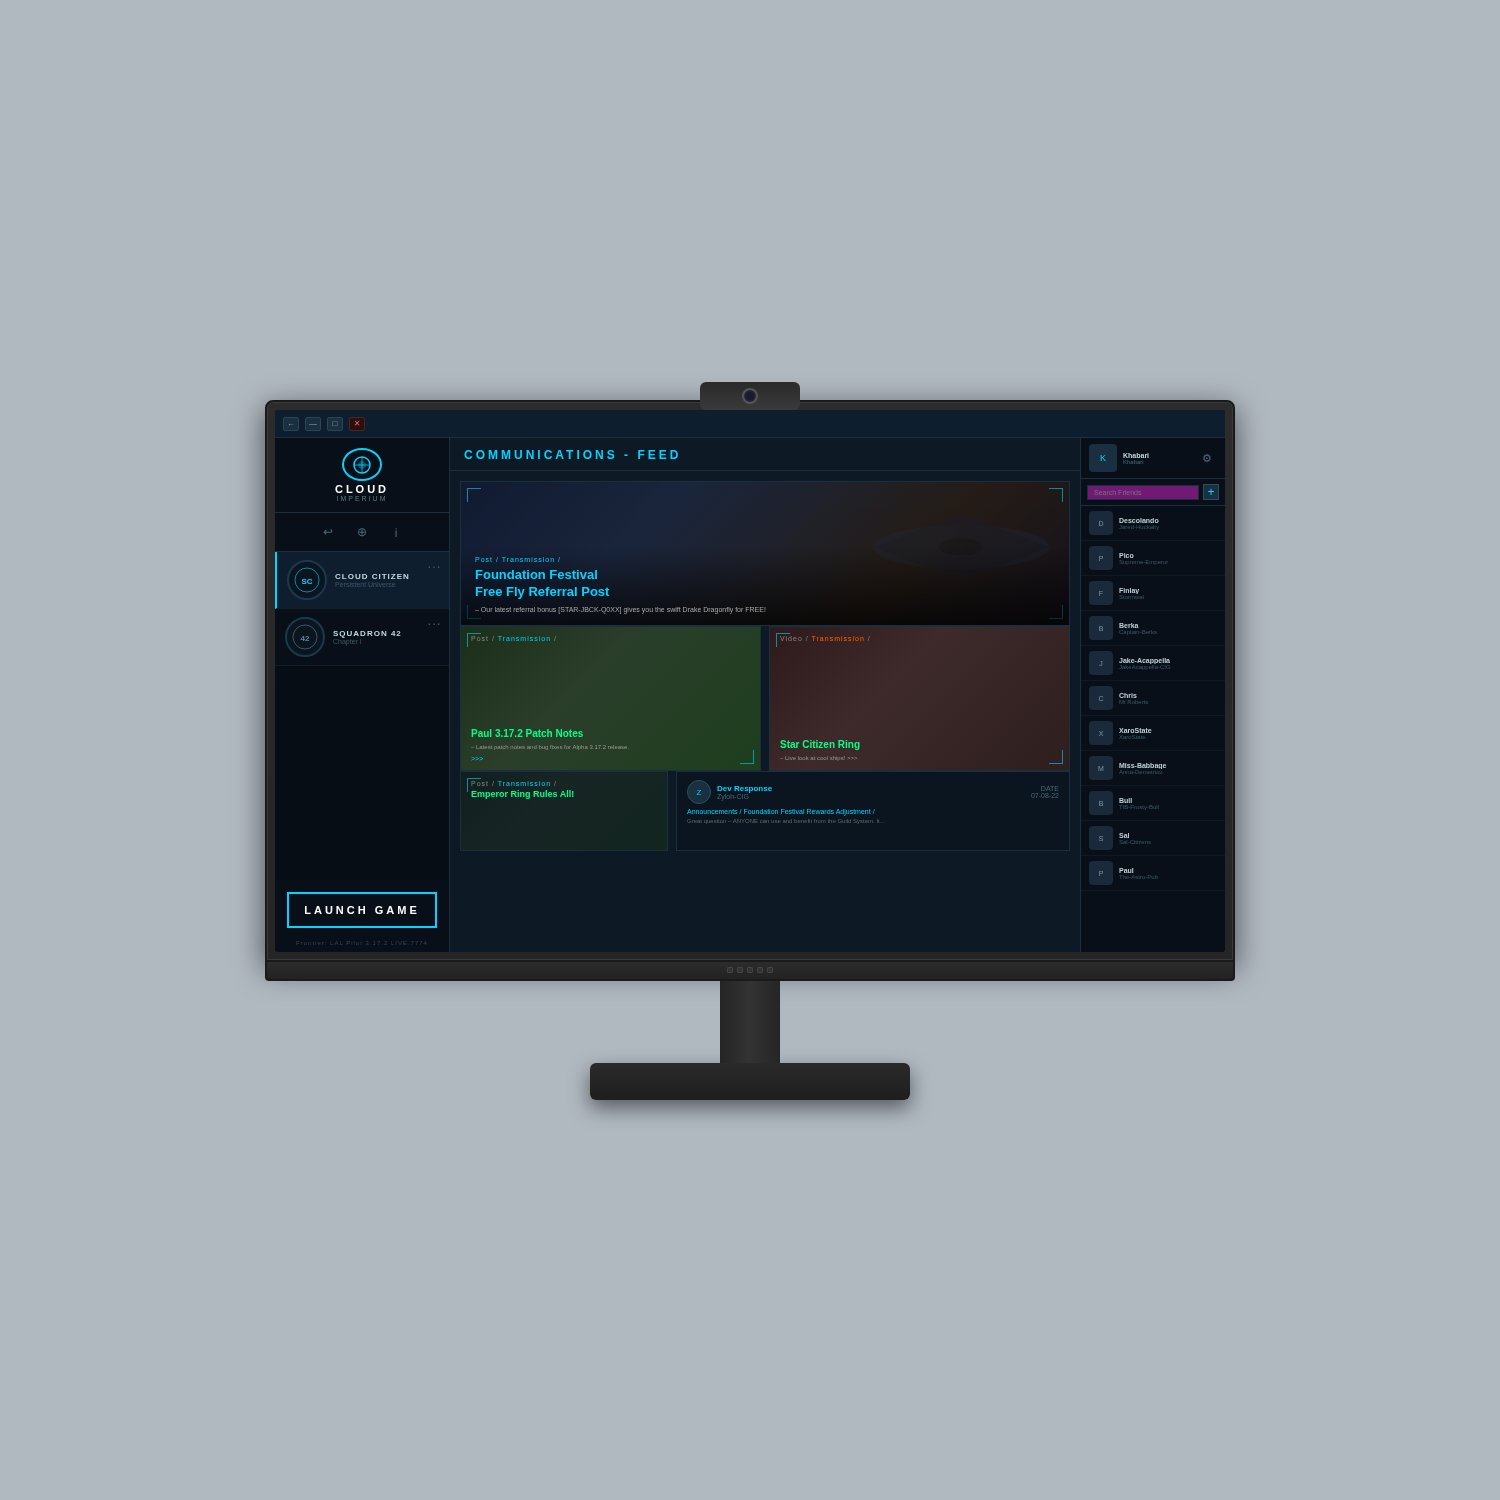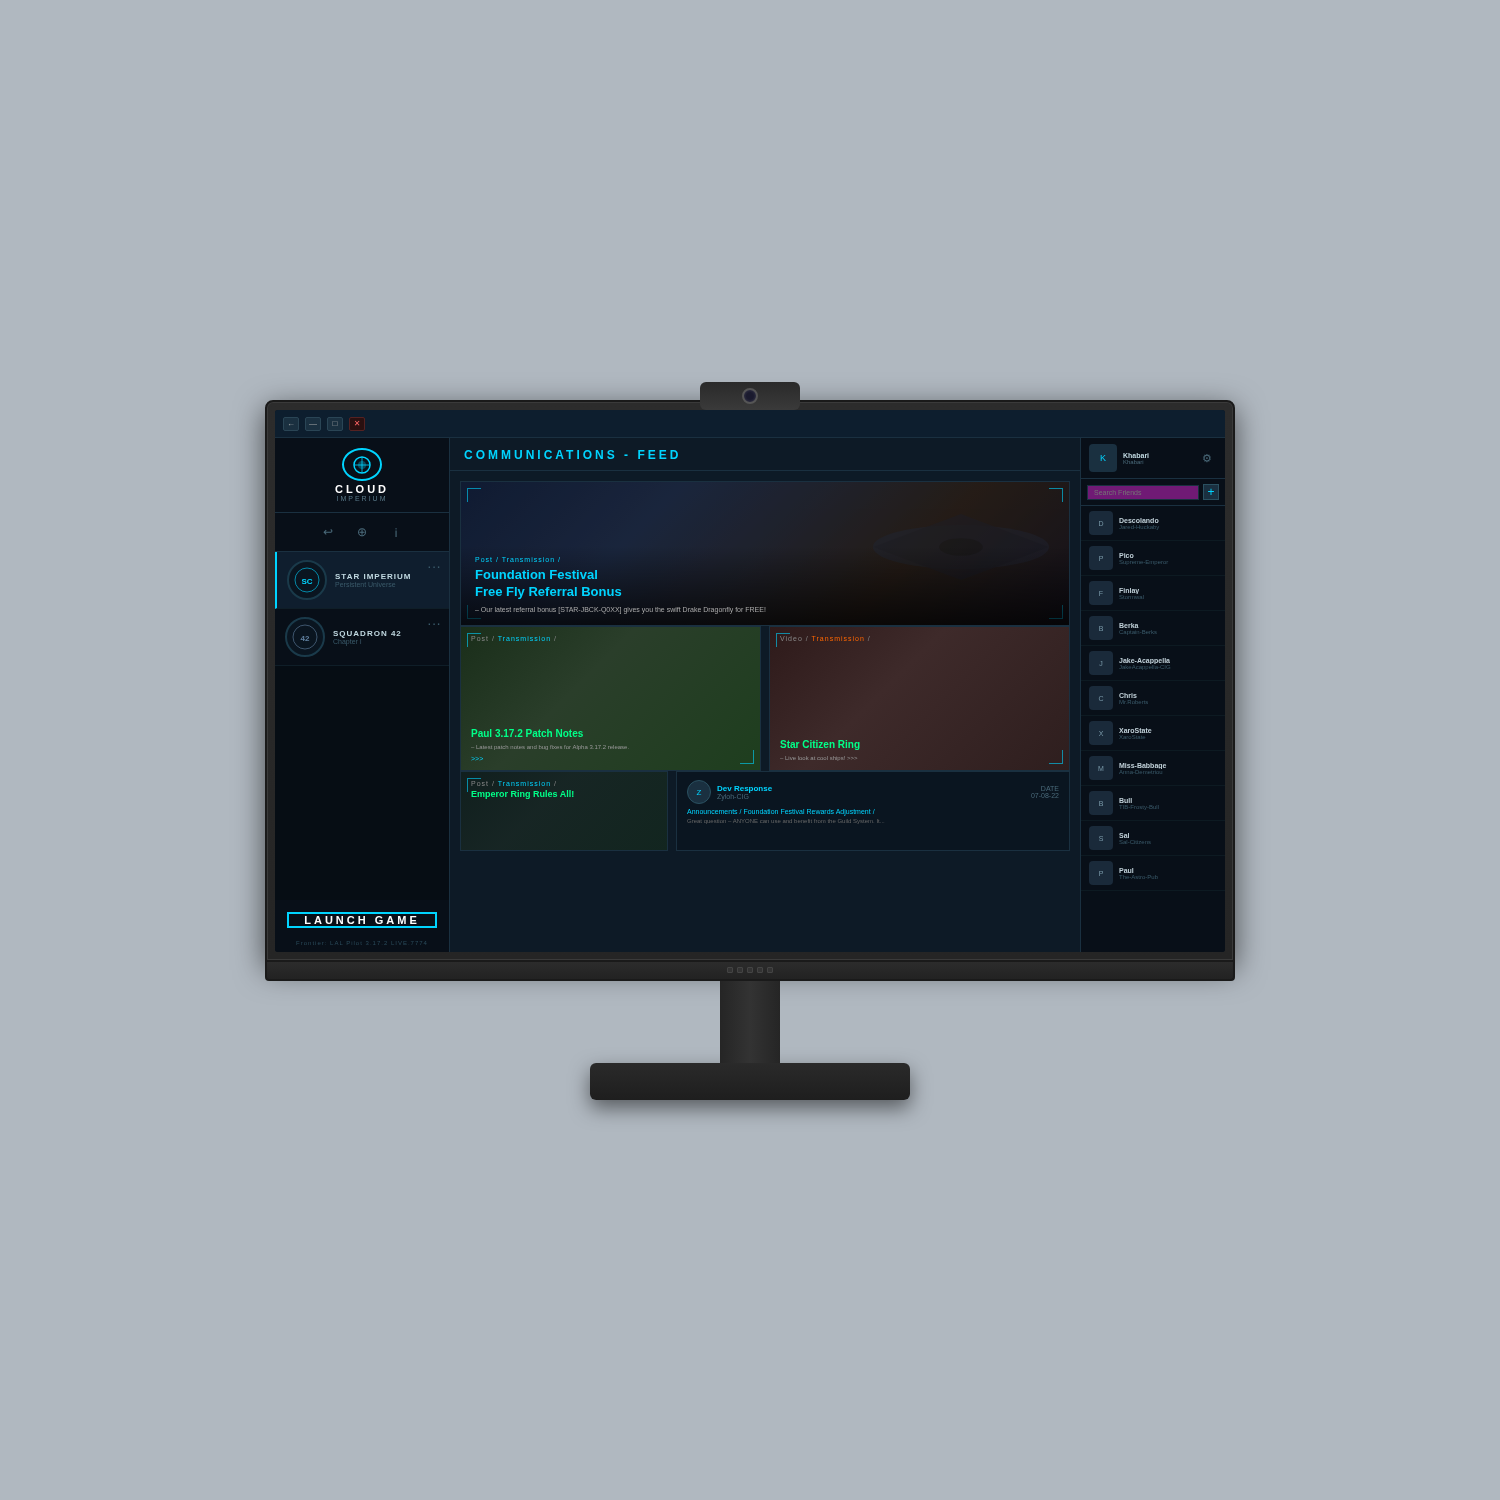--- a/index.html
+++ b/index.html
@@ -218,20 +218,21 @@
       top: 6px;
     }
 
     .sidebar-spacer {
       flex: 1;
       background: #060d14;
     }
 
     .launch-btn {
       margin: 12px;
+      padding: 10px;
       background: transparent;
       border: 2px solid #00d4ff;
       color: #ffffff;
       font-size: 11px;
       font-weight: bold;
       letter-spacing: 3px;
       text-align: center;
       cursor: pointer;
     }
     .launch-version {
@@ -697,21 +698,21 @@
           </div>
 
           <div class="game-item active">
             <div class="game-logo">
               <svg width="28" height="28" viewBox="0 0 28 28" fill="none">
                 <circle cx="14" cy="14" r="12" stroke="#00d4ff" stroke-width="1" fill="none" opacity="0.6"></circle>
                 <text x="14" y="18" text-anchor="middle" fill="#00d4ff" font-size="8" font-weight="bold">SC</text>
               </svg>
             </div>
             <div class="game-info">
-              <div class="game-name">STAR IMPERIUM</div>
+              <div class="game-name">CLOUD CITIZEN</div>
               <div class="game-sub">Persistent Universe</div>
             </div>
             <div class="game-menu-dots">···</div>
           </div>
 
           <div class="game-item">
             <div class="game-logo">
               <svg width="28" height="28" viewBox="0 0 28 28" fill="none">
                 <circle cx="14" cy="14" r="12" stroke="#6080a0" stroke-width="1" fill="none" opacity="0.6"></circle>
                 <text x="14" y="18" text-anchor="middle" fill="#6080a0" font-size="8" font-weight="bold">42</text>
@@ -752,21 +753,21 @@
               <div class="corner-bracket bl"></div>
               <div class="corner-bracket br"></div>
               <div class="featured-content">
                 <div class="card-tag">
                   <span>Post /</span>
                   <span style="color:#00d4ff">Transmission</span>
                   <span>/</span>
                 </div>
                 <div class="card-title">
                   <span>Foundation Festival</span><br>
-                  <span>Free Fly Referral Bonus</span>
+                  <span>Free Fly Referral Post</span>
                 </div>
                 <div class="card-desc">– Our latest referral bonus [STAR-JBCK-Q0XX] gives you the swift Drake Dragonfly for FREE!</div>
               </div>
             </div>
 
             <div class="cards-grid">
               <div class="grid-card">
                 <div class="small-img-placeholder p1"></div>
                 <div class="corner-bracket tl"></div>
                 <div class="corner-bracket br"></div>

